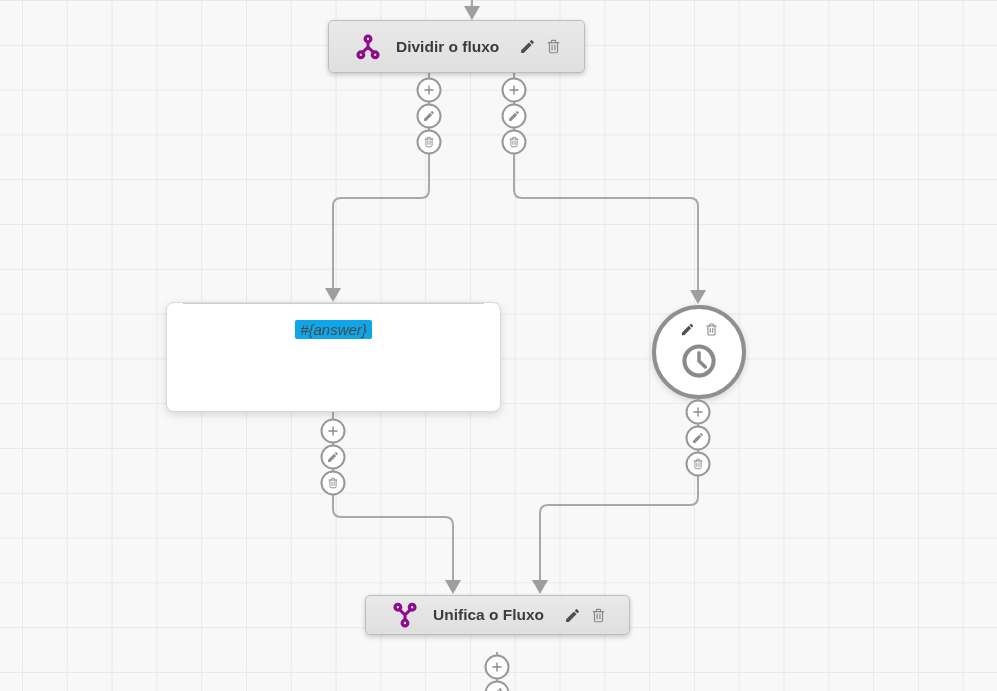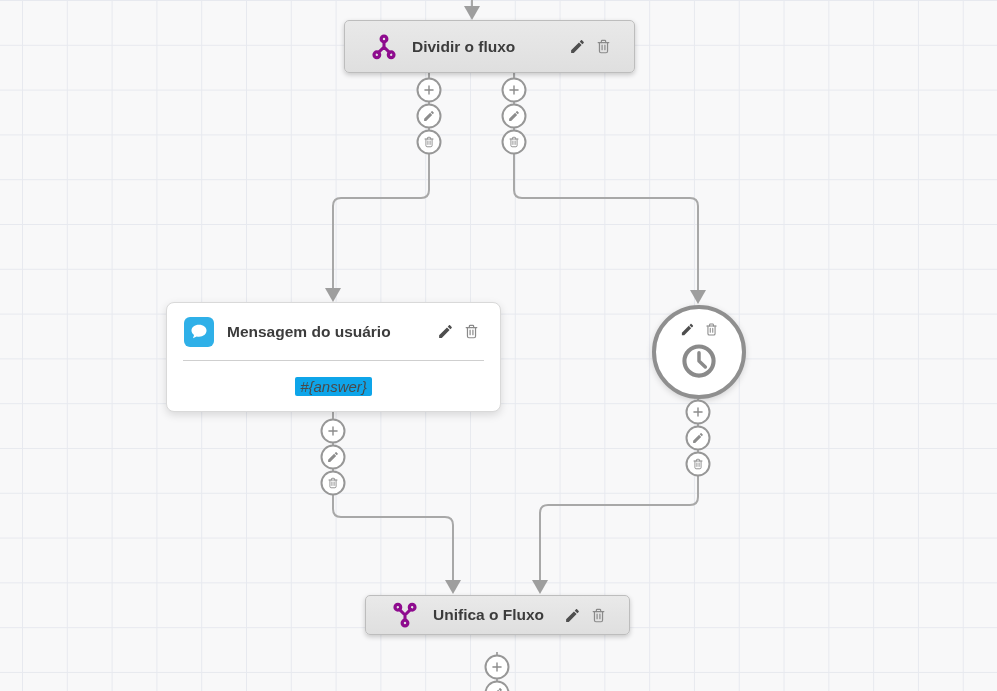--- a/index.html
+++ b/index.html
@@ -125,21 +125,21 @@
 
     <path d="M333 412 V509 Q333 517 341 517 H445 Q453 517 453 525 V581"></path>
     <polygon points="445,580 461,580 453,594"></polygon>
 
     <path d="M698 399 V497 Q698 505 690 505 H548 Q540 505 540 513 V581"></path>
     <polygon points="532,580 548,580 540,594"></polygon>
 
     <path d="M497 652 V691"></path>
   </svg>
 
-  <div class="gray-node" style="left:344px;top:20px;width:291px;height:53px;">
+  <div class="gray-node" style="left:328px;top:20px;width:257px;height:53px;">
     <span class="node-icon">
         <svg>
           <use href="#i-split"></use>
         </svg>
       </span>
     <span class="node-title">Dividir o fluxo</span>
     <span class="node-actions">
       <button class="act edit">
           <svg>
             <use href="#i-pencil"></use>
@@ -179,40 +179,20 @@
         <use href="#i-pencil"></use>
       </svg>
     </button>
   <button class="pbtn" style="left:514px;top:142px;">
       <svg>
         <use href="#i-trash"></use>
       </svg>
     </button>
 
   <div class="card" style="left:166px;top:302px;width:335px;height:110px;">
-    <div class="card-header">
-      <span class="chat-icon">
-          <svg>
-            <use href="#i-chat"></use>
-          </svg>
-        </span>
-      <span class="card-title">Mensagem do usuário</span>
-      <span class="node-actions">
-        <button class="act edit">
-            <svg>
-              <use href="#i-pencil"></use>
-            </svg>
-          </button>
-        <button class="act del">
-            <svg>
-              <use href="#i-trash"></use>
-            </svg>
-          </button>
-      </span>
-    </div>
     <hr class="card-divider">
     <div class="card-body">
       <span class="variable-chip">#{answer}</span>
     </div>
   </div>
 
   <button class="pbtn" style="left:333px;top:431px;">
       <svg>
         <use href="#i-plus"></use>
       </svg>

